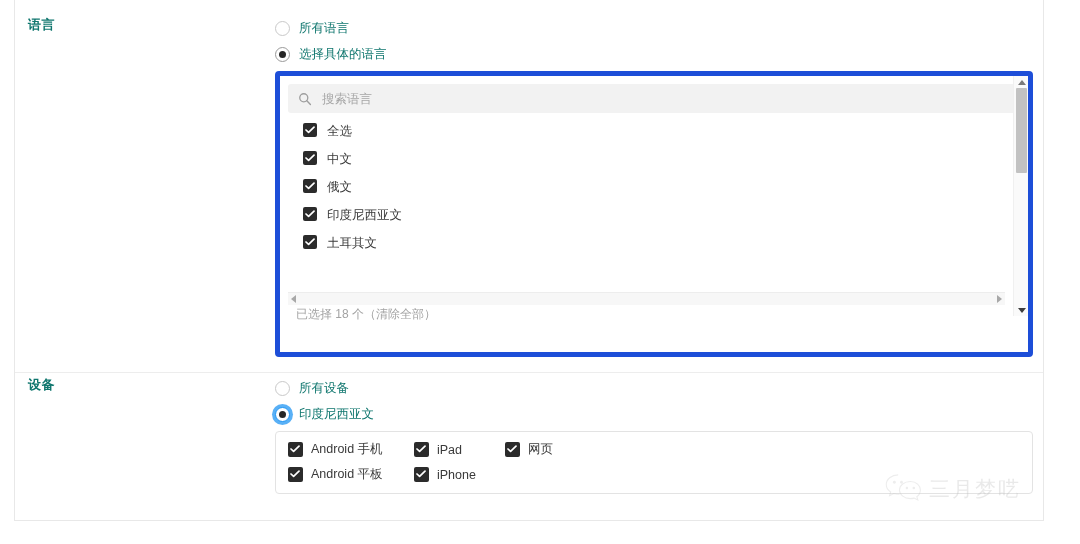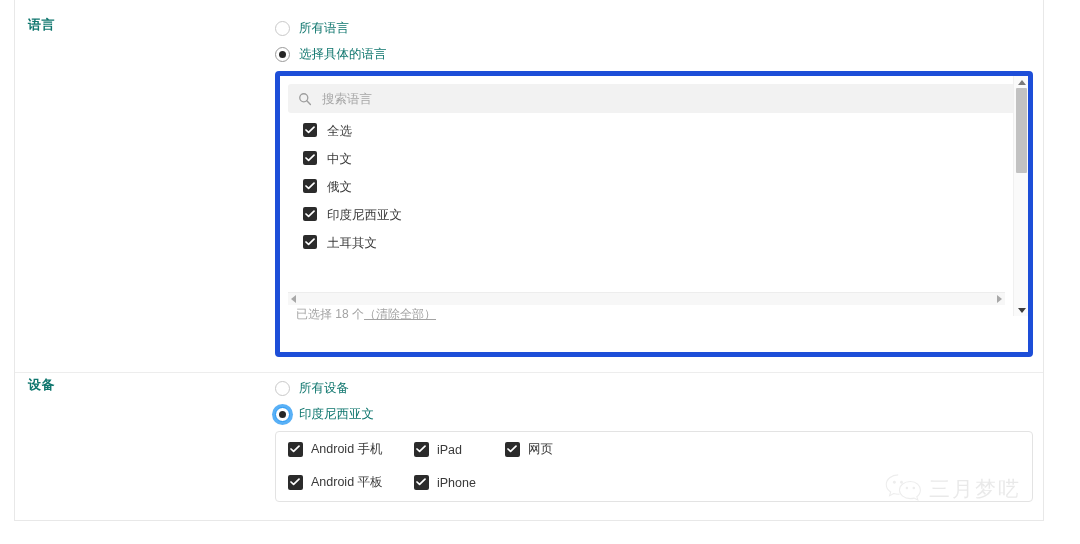--- a/index.html
+++ b/index.html
@@ -212,35 +212,35 @@
   .panel-footer {
     position: absolute;
     left: 0; right: 0; bottom: 0;
     height: 46px;
     display: flex;
     padding-left: 16px;
     font-size: 12px;
     color: #a3a3a3;
     white-space: nowrap;
   }
-  .clear-all { color: #a3a3a3; cursor: pointer; text-decoration: underline; }
+  .clear-all { color: #a3a3a3; cursor: pointer; }
 
   
   .device-panel {
     width: 758px;
     border: 1px solid #e3e3e3;
     border-radius: 4px;
     background: #ffffff;
     margin-top: 5px;
     padding: 9px 12px 10px 12px;
   }
   .device-grid {
     display: grid;
     grid-template-columns: 126px 91px auto;
-    row-gap: 16px;
+    row-gap: 8px;
   }
   .device-item { display: flex; align-items: center; }
   .device-item .checkbox { width: 15px; height: 15px; margin-right: 8px; }
   .device-name {
     font-size: 12.5px;
     color: #3a3a3a;
     white-space: nowrap;
   }
 
   

